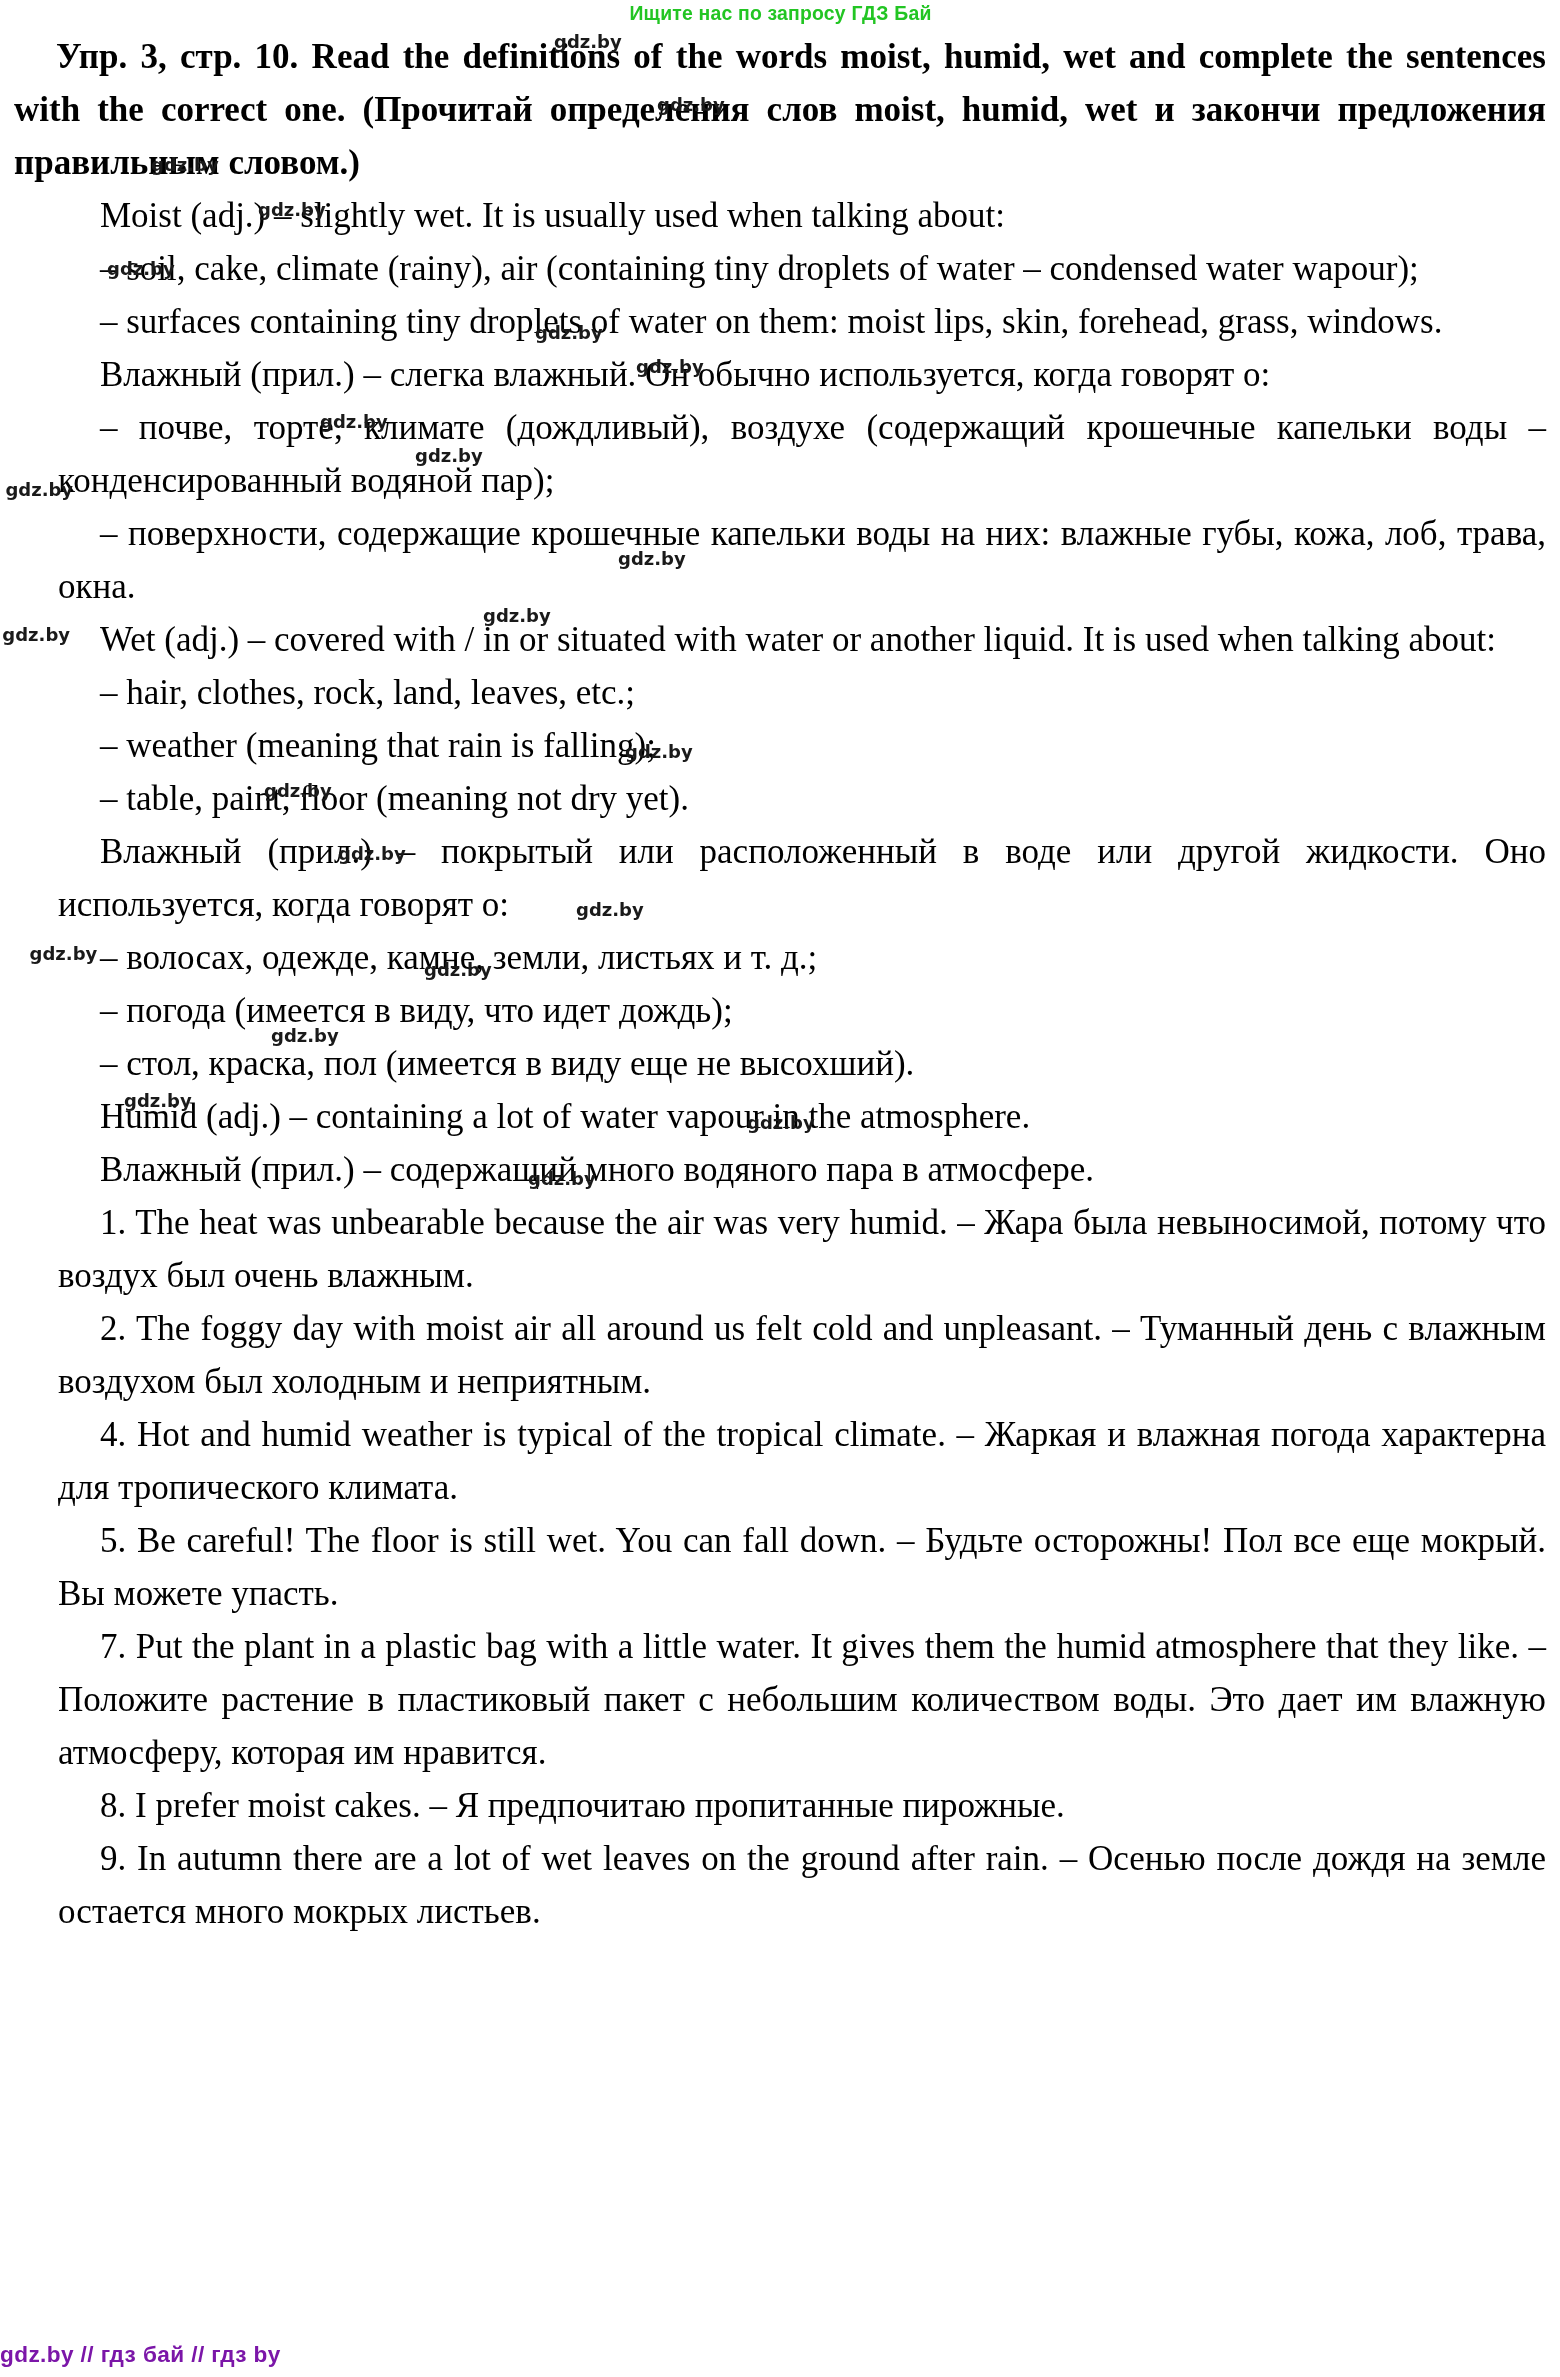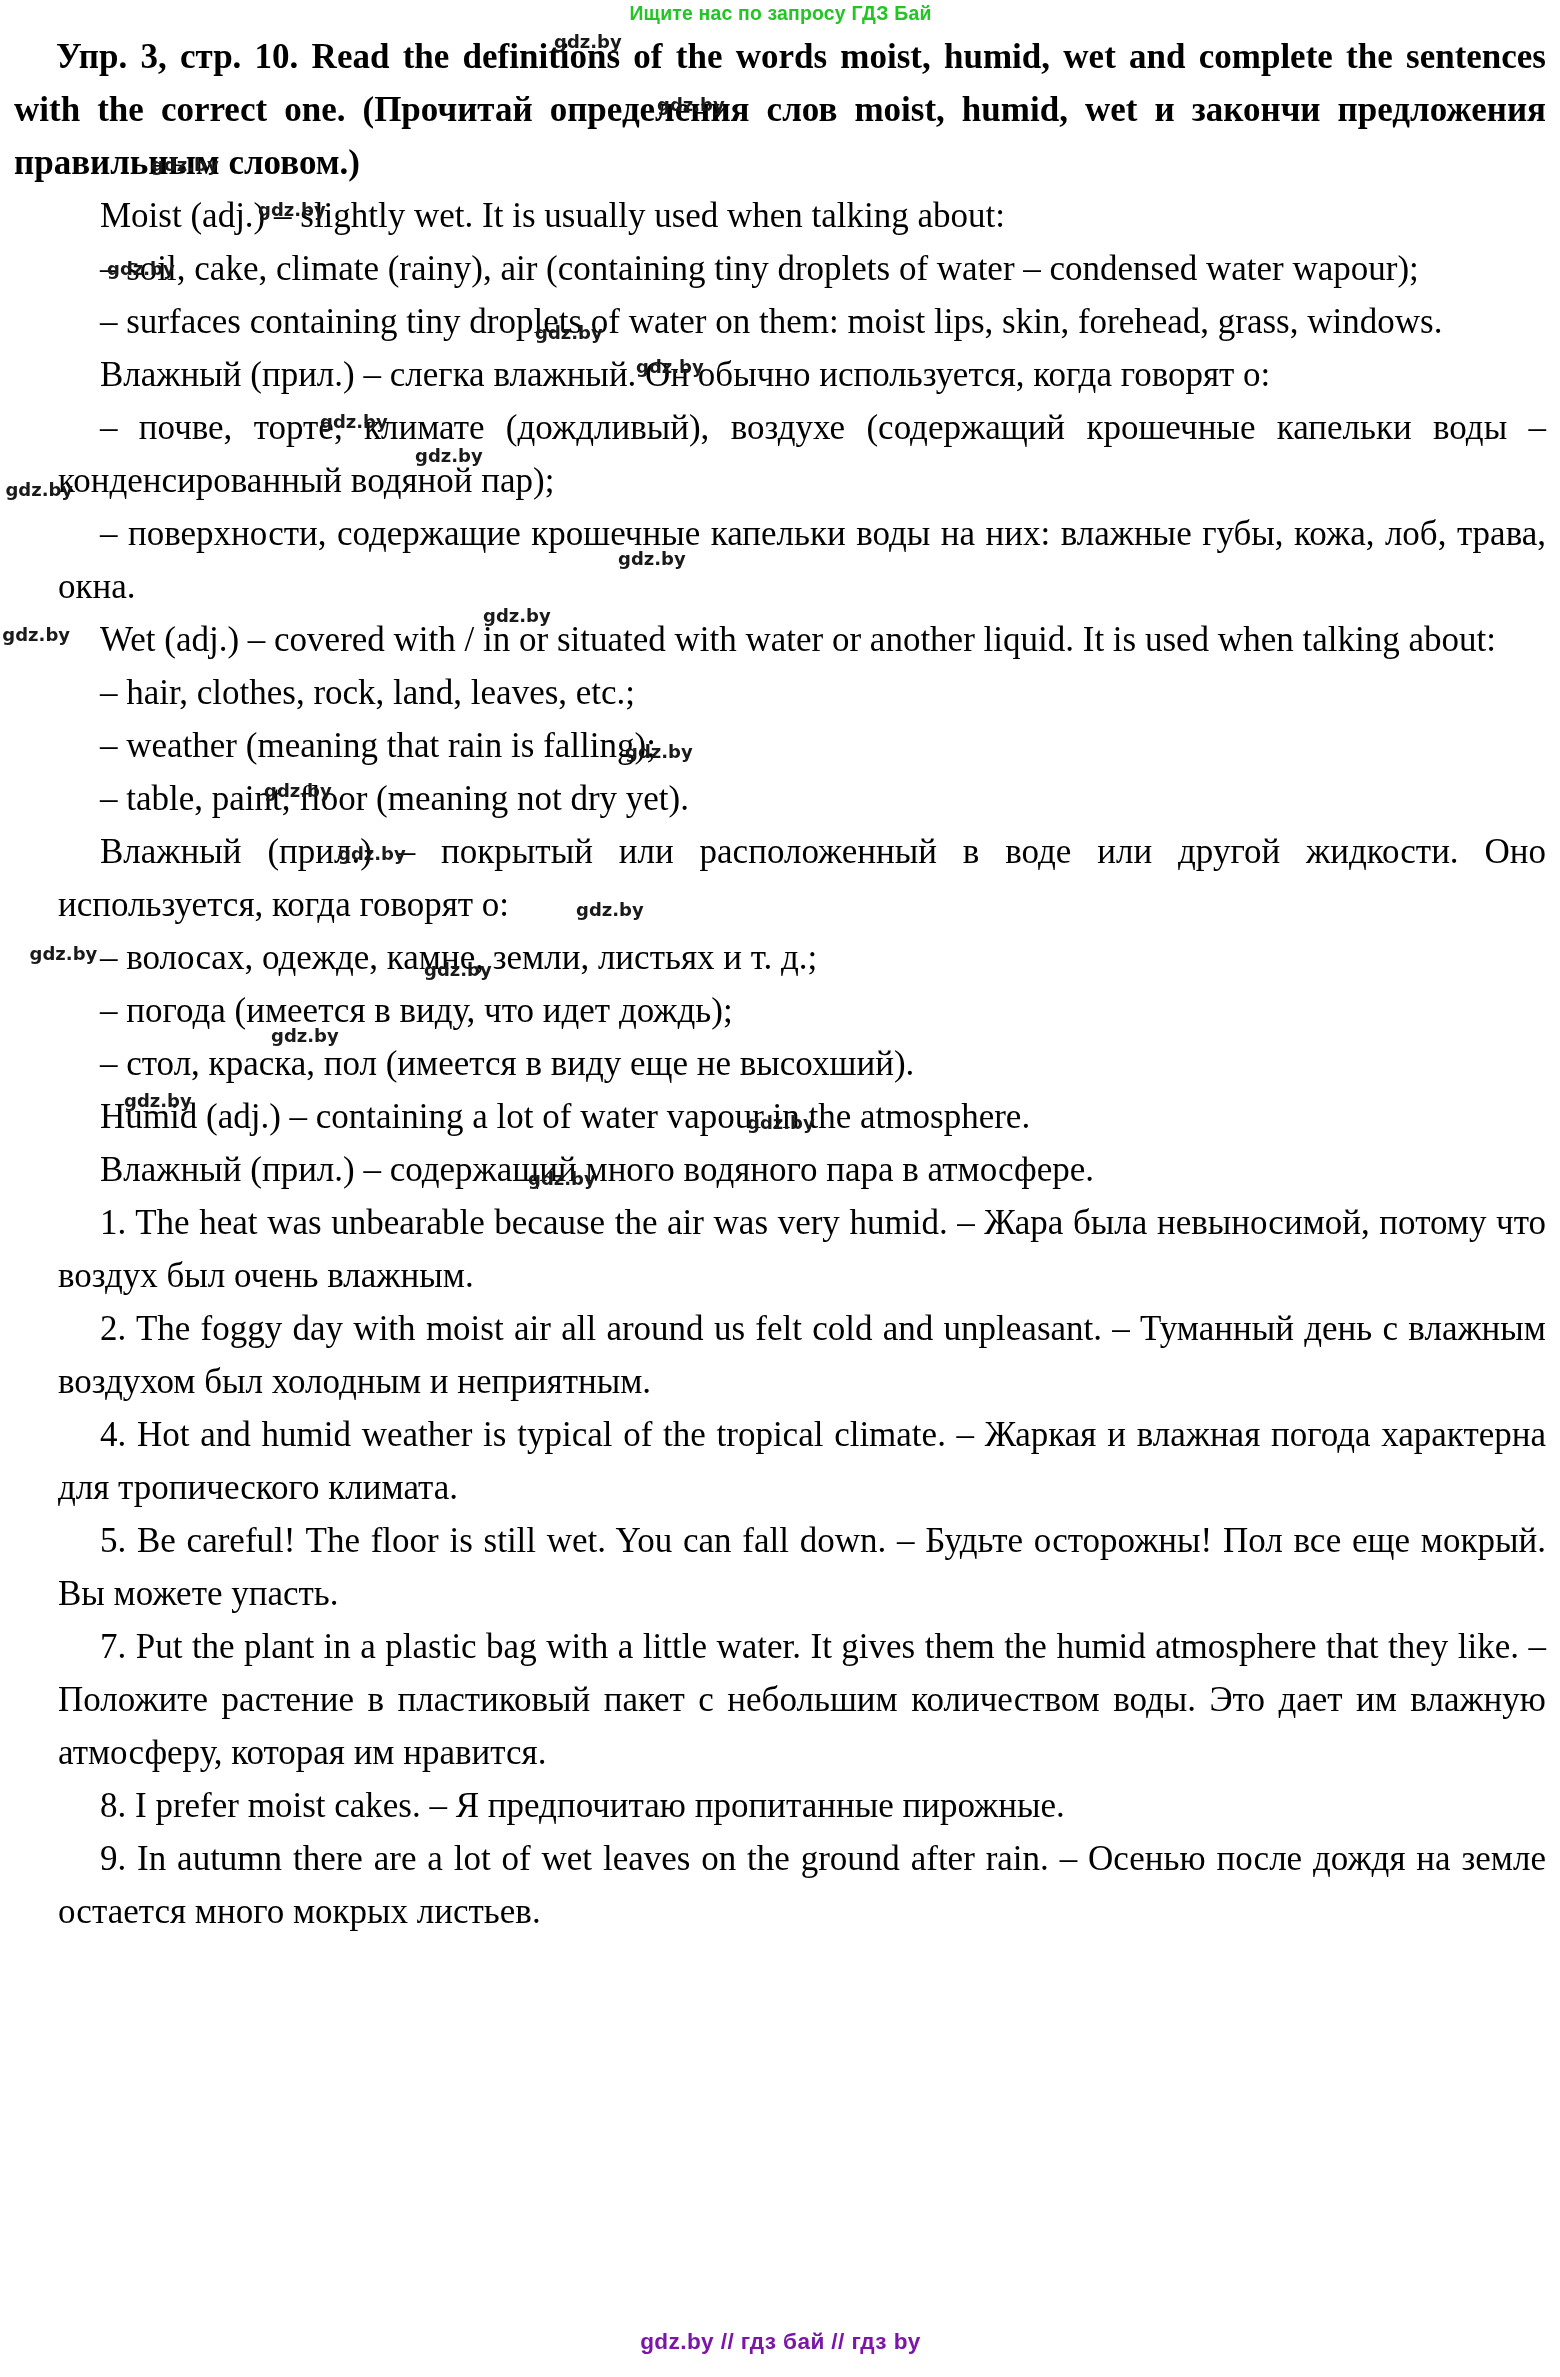--- a/index.html
+++ b/index.html
@@ -65,24 +65,23 @@
     line-height: 18px;
     color: #1a1a1a;
     white-space: nowrap;
     pointer-events: none;
     font-weight: bold;
   }
 
   
   .footer-line {
     position: absolute;
-    bottom: 22px;
+    bottom: 9px;
     left: 0;
     width: 100%;
-    text-align: center;
     font-family: "Liberation Sans", sans-serif;
     font-weight: bold;
     font-size: 22.6px;
     color: #7b16a8;
     white-space: nowrap;
     letter-spacing: 0.4px;
   }
 </style>
 </head>
 <body>

